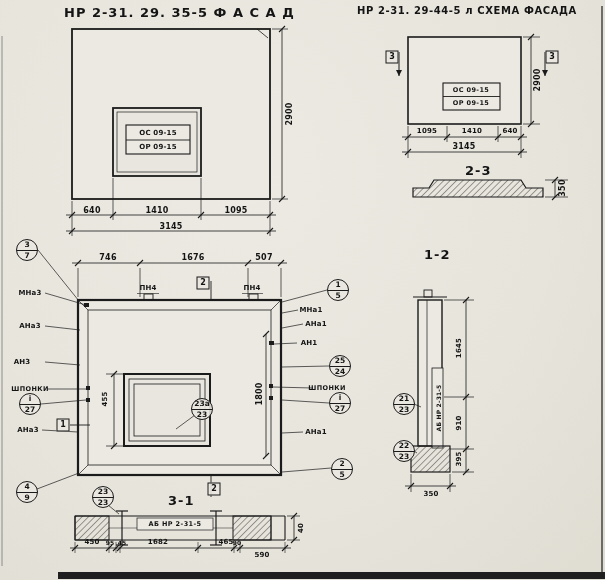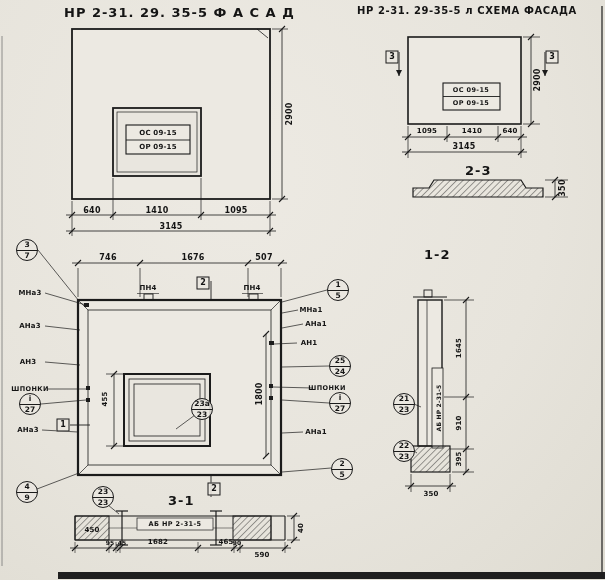--- a/index.html
+++ b/index.html
@@ -255,21 +255,21 @@
 
       <line x1="287" y1="516" x2="300" y2="516" stroke-width="0.7"></line>
       <line x1="287" y1="540" x2="300" y2="540" stroke-width="0.7"></line>
       <line x1="294" y1="516" x2="294" y2="540" stroke-width="0.8"></line>
       <use href="#tk" x="294" y="516"></use>
         <use href="#tk" x="294" y="540"></use>
     </g>
   </svg>
 
   <div class="ttl" style="left:64px;top:5px">НР 2-31. 29. 35-5   Ф А С А Д</div>
-  <div class="ttl sm" style="left:357px;top:5px">НР 2-31. 29-35-5 л   СХЕМА ФАСАДА</div>
+  <div class="ttl sm" style="left:357px;top:5px">НР 2-31. 29-44-5 л   СХЕМА ФАСАДА</div>
   <div class="ttl" style="left:465px;top:163px">2-3</div>
   <div class="ttl" style="left:424px;top:247px">1-2</div>
   <div class="ttl" style="left:168px;top:493px">3-1</div>
 
   <div class="lbl s7" style="left:158px;top:133px">ОС 09-15</div>
   <div class="lbl s7" style="left:158px;top:147px">ОР 09-15</div>
   <div class="lbl" style="left:92px;top:210px">640</div>
   <div class="lbl" style="left:157px;top:210px">1410</div>
   <div class="lbl" style="left:236px;top:210px">1095</div>
   <div class="lbl" style="left:171px;top:226px">3145</div>
@@ -291,21 +291,21 @@
   <div class="lbl" style="left:193px;top:257px">1676</div>
   <div class="lbl" style="left:264px;top:257px">507</div>
   <div class="lbl s7" style="left:148px;top:288px">ПН4</div>
   <div class="lbl s7" style="left:252px;top:288px">ПН4</div>
   <div class="flag" style="left:203px;top:283px">2</div>
   <div class="flag" style="left:214px;top:489px">2</div>
   <div class="flag" style="left:63px;top:425px">1</div>
 
   <div class="lbl s7" style="left:30px;top:293px">МНа3</div>
   <div class="lbl s7" style="left:30px;top:326px">АНа3</div>
-  <div class="lbl s7" style="left:28px;top:362px">АН3</div>
+  <div class="lbl s7" style="left:22px;top:362px">АН3</div>
   <div class="lbl s65" style="left:30px;top:389px">ШПОНКИ</div>
   <div class="lbl s7" style="left:28px;top:430px">АНа3</div>
 
   <div class="lbl s7" style="left:311px;top:310px">МНа1</div>
   <div class="lbl s7" style="left:316px;top:324px">АНа1</div>
   <div class="lbl s7" style="left:309px;top:343px">АН1</div>
   <div class="lbl s65" style="left:327px;top:388px">ШПОНКИ</div>
   <div class="lbl s7" style="left:316px;top:432px">АНа1</div>
 
   <div class="lbl v s7" style="left:105px;top:399px">455</div>
@@ -356,21 +356,21 @@
   <div class="co" style="left:404px;top:451px">
     <span class="ct">22</span>
     <span class="cb">23</span>
   </div>
 
   <div class="lbl s65" style="left:175px;top:524px">АБ НР 2-31-5</div>
   <div class="co" style="left:103px;top:497px">
     <span class="ct">23</span>
     <span class="cb">23</span>
   </div>
-  <div class="lbl s7" style="left:92px;top:530px">450</div>
+  <div class="lbl s7" style="left:92px;top:542px">450</div>
   <div class="lbl s6" style="left:110px;top:542px">95</div>
   <div class="lbl s6" style="left:122px;top:542px">45</div>
   <div class="lbl s7" style="left:158px;top:542px">1682</div>
   <div class="lbl s7" style="left:226px;top:542px">465</div>
   <div class="lbl s6" style="left:237px;top:542px">90</div>
   <div class="lbl s7" style="left:262px;top:555px">590</div>
   <div class="lbl v s7" style="left:301px;top:528px">40</div>
 
 </div>
 

